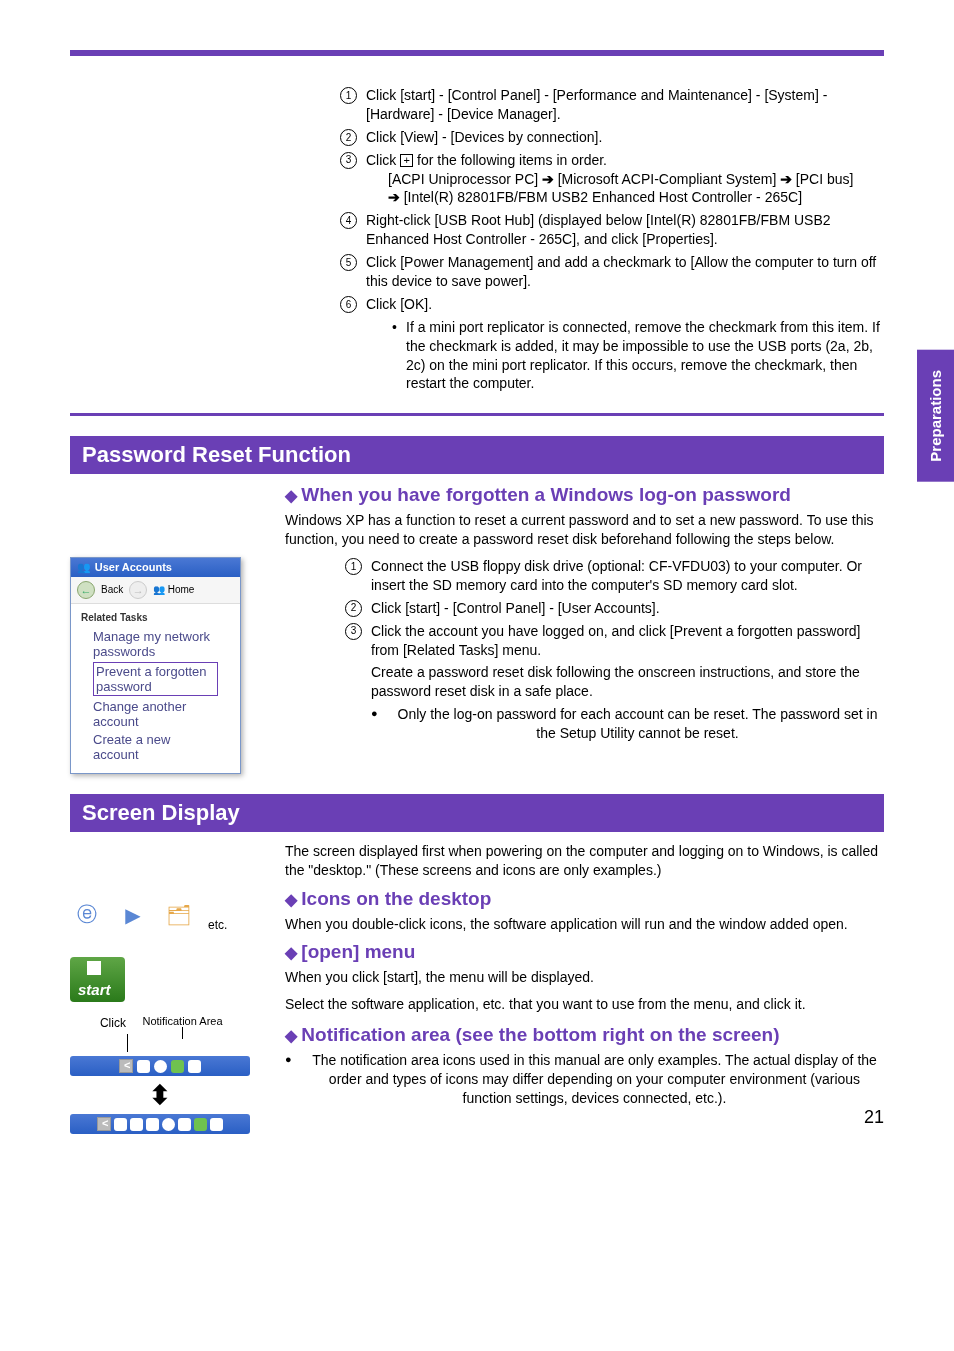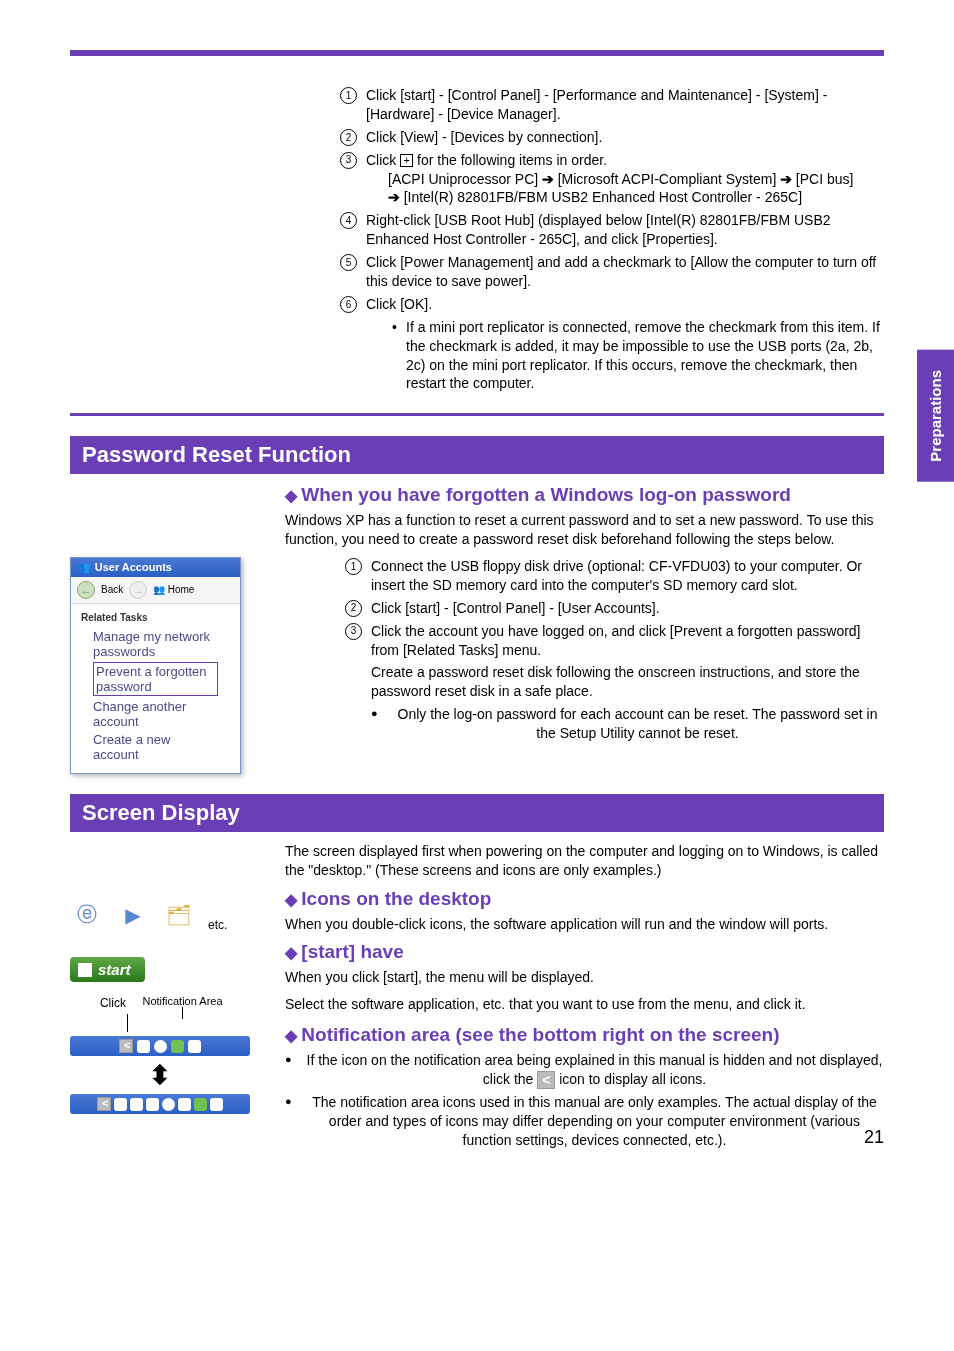--- a/index.html
+++ b/index.html
@@ -210,21 +210,21 @@
   .di { width: 34px; height: 34px; border-radius: 6px; display:flex;align-items:center;justify-content:center; font-size:20px; }
   .di1 { color:#5a87d4; }
   .di2 { color:#5a87d4; }
   .di3 { color:#e6a84a; }
   .etc { font-size: 12px; }
   .start-btn {
     display:inline-flex; align-items:center; gap:6px;
     background: linear-gradient(#5fa646,#2a7a1a);
     color:#fff; font-weight:bold; font-style:italic;
     padding:4px 14px 4px 8px; border-radius:4px;
-    font-size: 15px; margin-top: 16px;
+    font-size: 15px; margin-top: 16px; flex-direction: column;
   }
   .win-flag {
     width:14px;height:14px;background:#fff;display:inline-block;
   }
   .notif-fig {
     width: 180px;
     margin-top: 14px;
     font-size: 12px;
     text-align: center;
   }
@@ -352,21 +352,21 @@
     <div class="left-col">
       <div class="desktop-icons">
         <div class="di di1">ⓔ</div>
         <div class="di di2">▶</div>
         <div class="di di3">🗂</div>
         <span class="etc">etc.</span>
       </div>
     </div>
     <div class="right-col">
       <div class="diamond-head"><span class="d">◆</span><span>Icons on the desktop</span></div>
-      <div class="body-text">When you double-click icons, the software application will run and the window will ports.</div>
+      <div class="body-text">When you double-click icons, the software application will run and the window added open.</div>
     </div>
   </div>
 
   <div class="two-col">
     <div class="left-col">
       <div class="start-btn">
         <span class="win-flag"></span>
         <span>start</span>
       </div>
 
@@ -396,30 +396,25 @@
           <span class="t-ic"></span>
           <span class="t-ic"></span>
           <span class="t-ic c"></span>
           <span class="t-ic"></span>
           <span class="t-ic g"></span>
           <span class="t-ic"></span>
         </div>
       </div>
     </div>
     <div class="right-col">
-      <div class="diamond-head"><span class="d">◆</span><span>[start] have</span></div>
+      <div class="diamond-head"><span class="d">◆</span><span>[open] menu</span></div>
       <div class="body-text">When you click [start], the menu will be displayed.</div>
       <div class="body-text">Select the software application, etc. that you want to use from the menu, and click it.</div>
 
       <div class="diamond-head" style="margin-top:10px;"><span class="d">◆</span><span>Notification area (see the bottom right on the screen)</span></div>
       <ul class="bullet-list">
-        <li>
-          <span>If the icon on the notification area being explained in this manual is hidden and not displayed, click the </span>
-          <span class="small-icon-box"></span>
-          <span> icon to display all icons.</span>
-        </li>
         <li>The notification area icons used in this manual are only examples.  The actual display of the order and types of icons may differ depending on your computer environment (various function settings, devices connected, etc.).</li>
       </ul>
     </div>
   </div>
 
   <div class="page-num">21</div>
 </div>
 
 </body></html>

